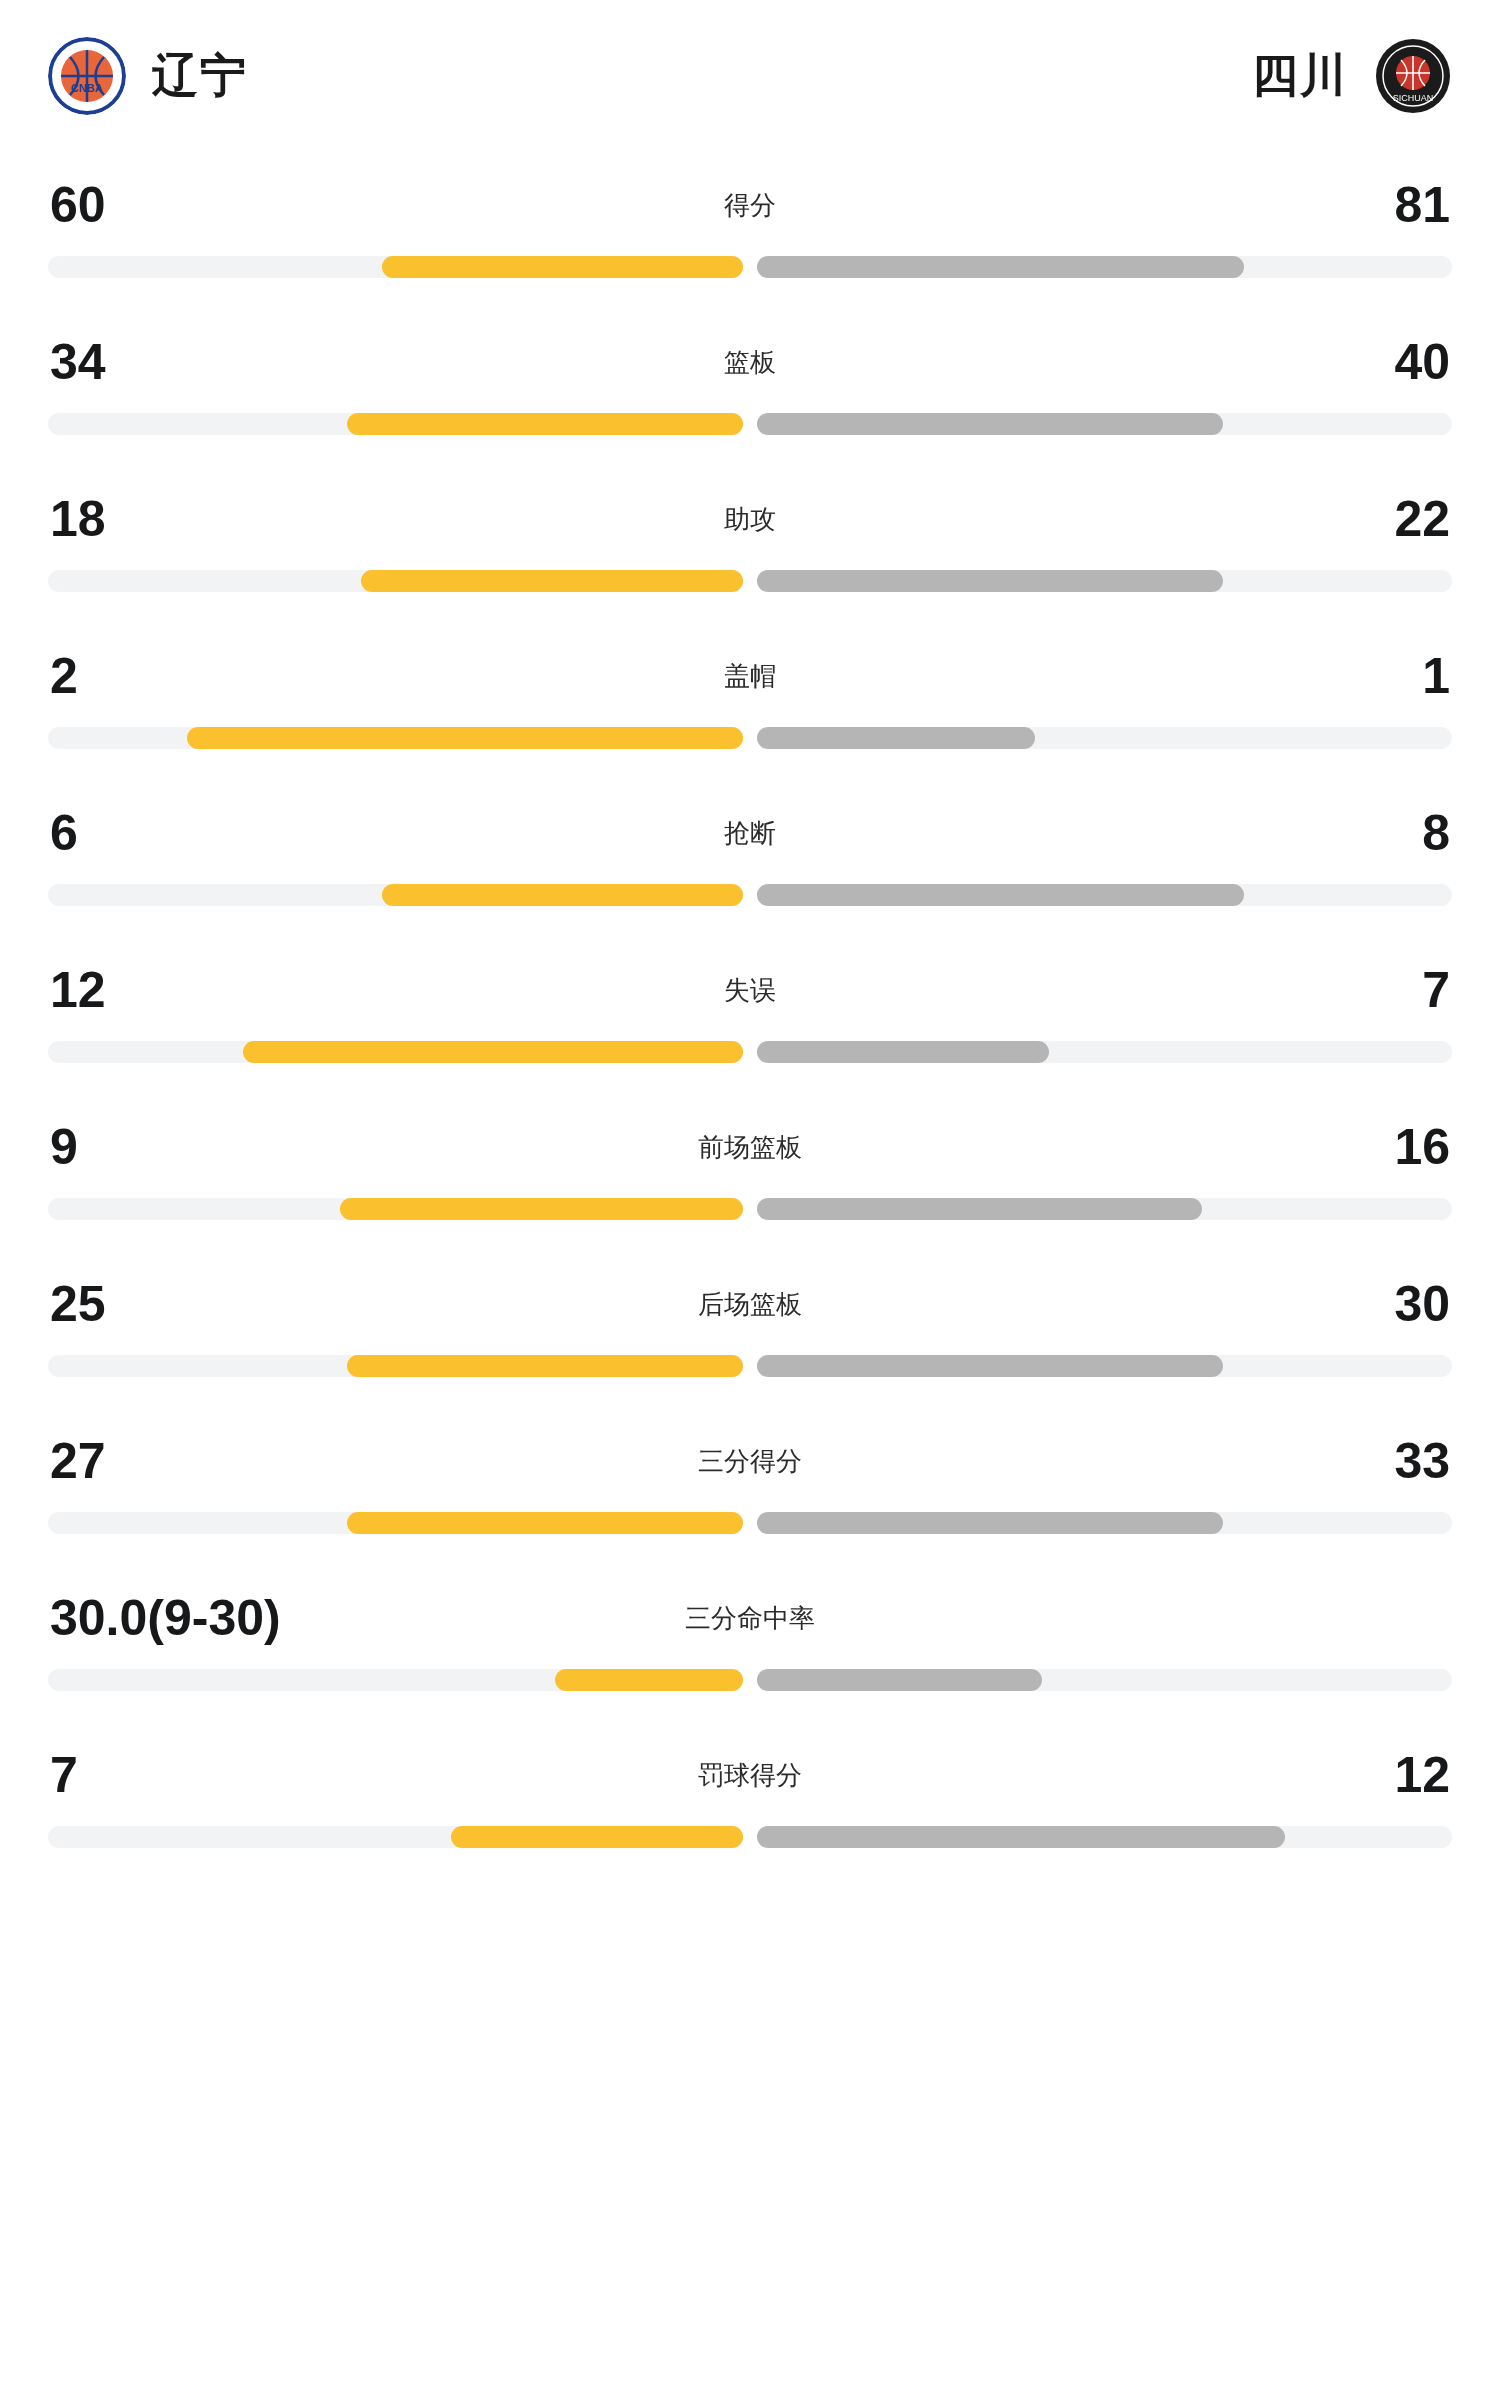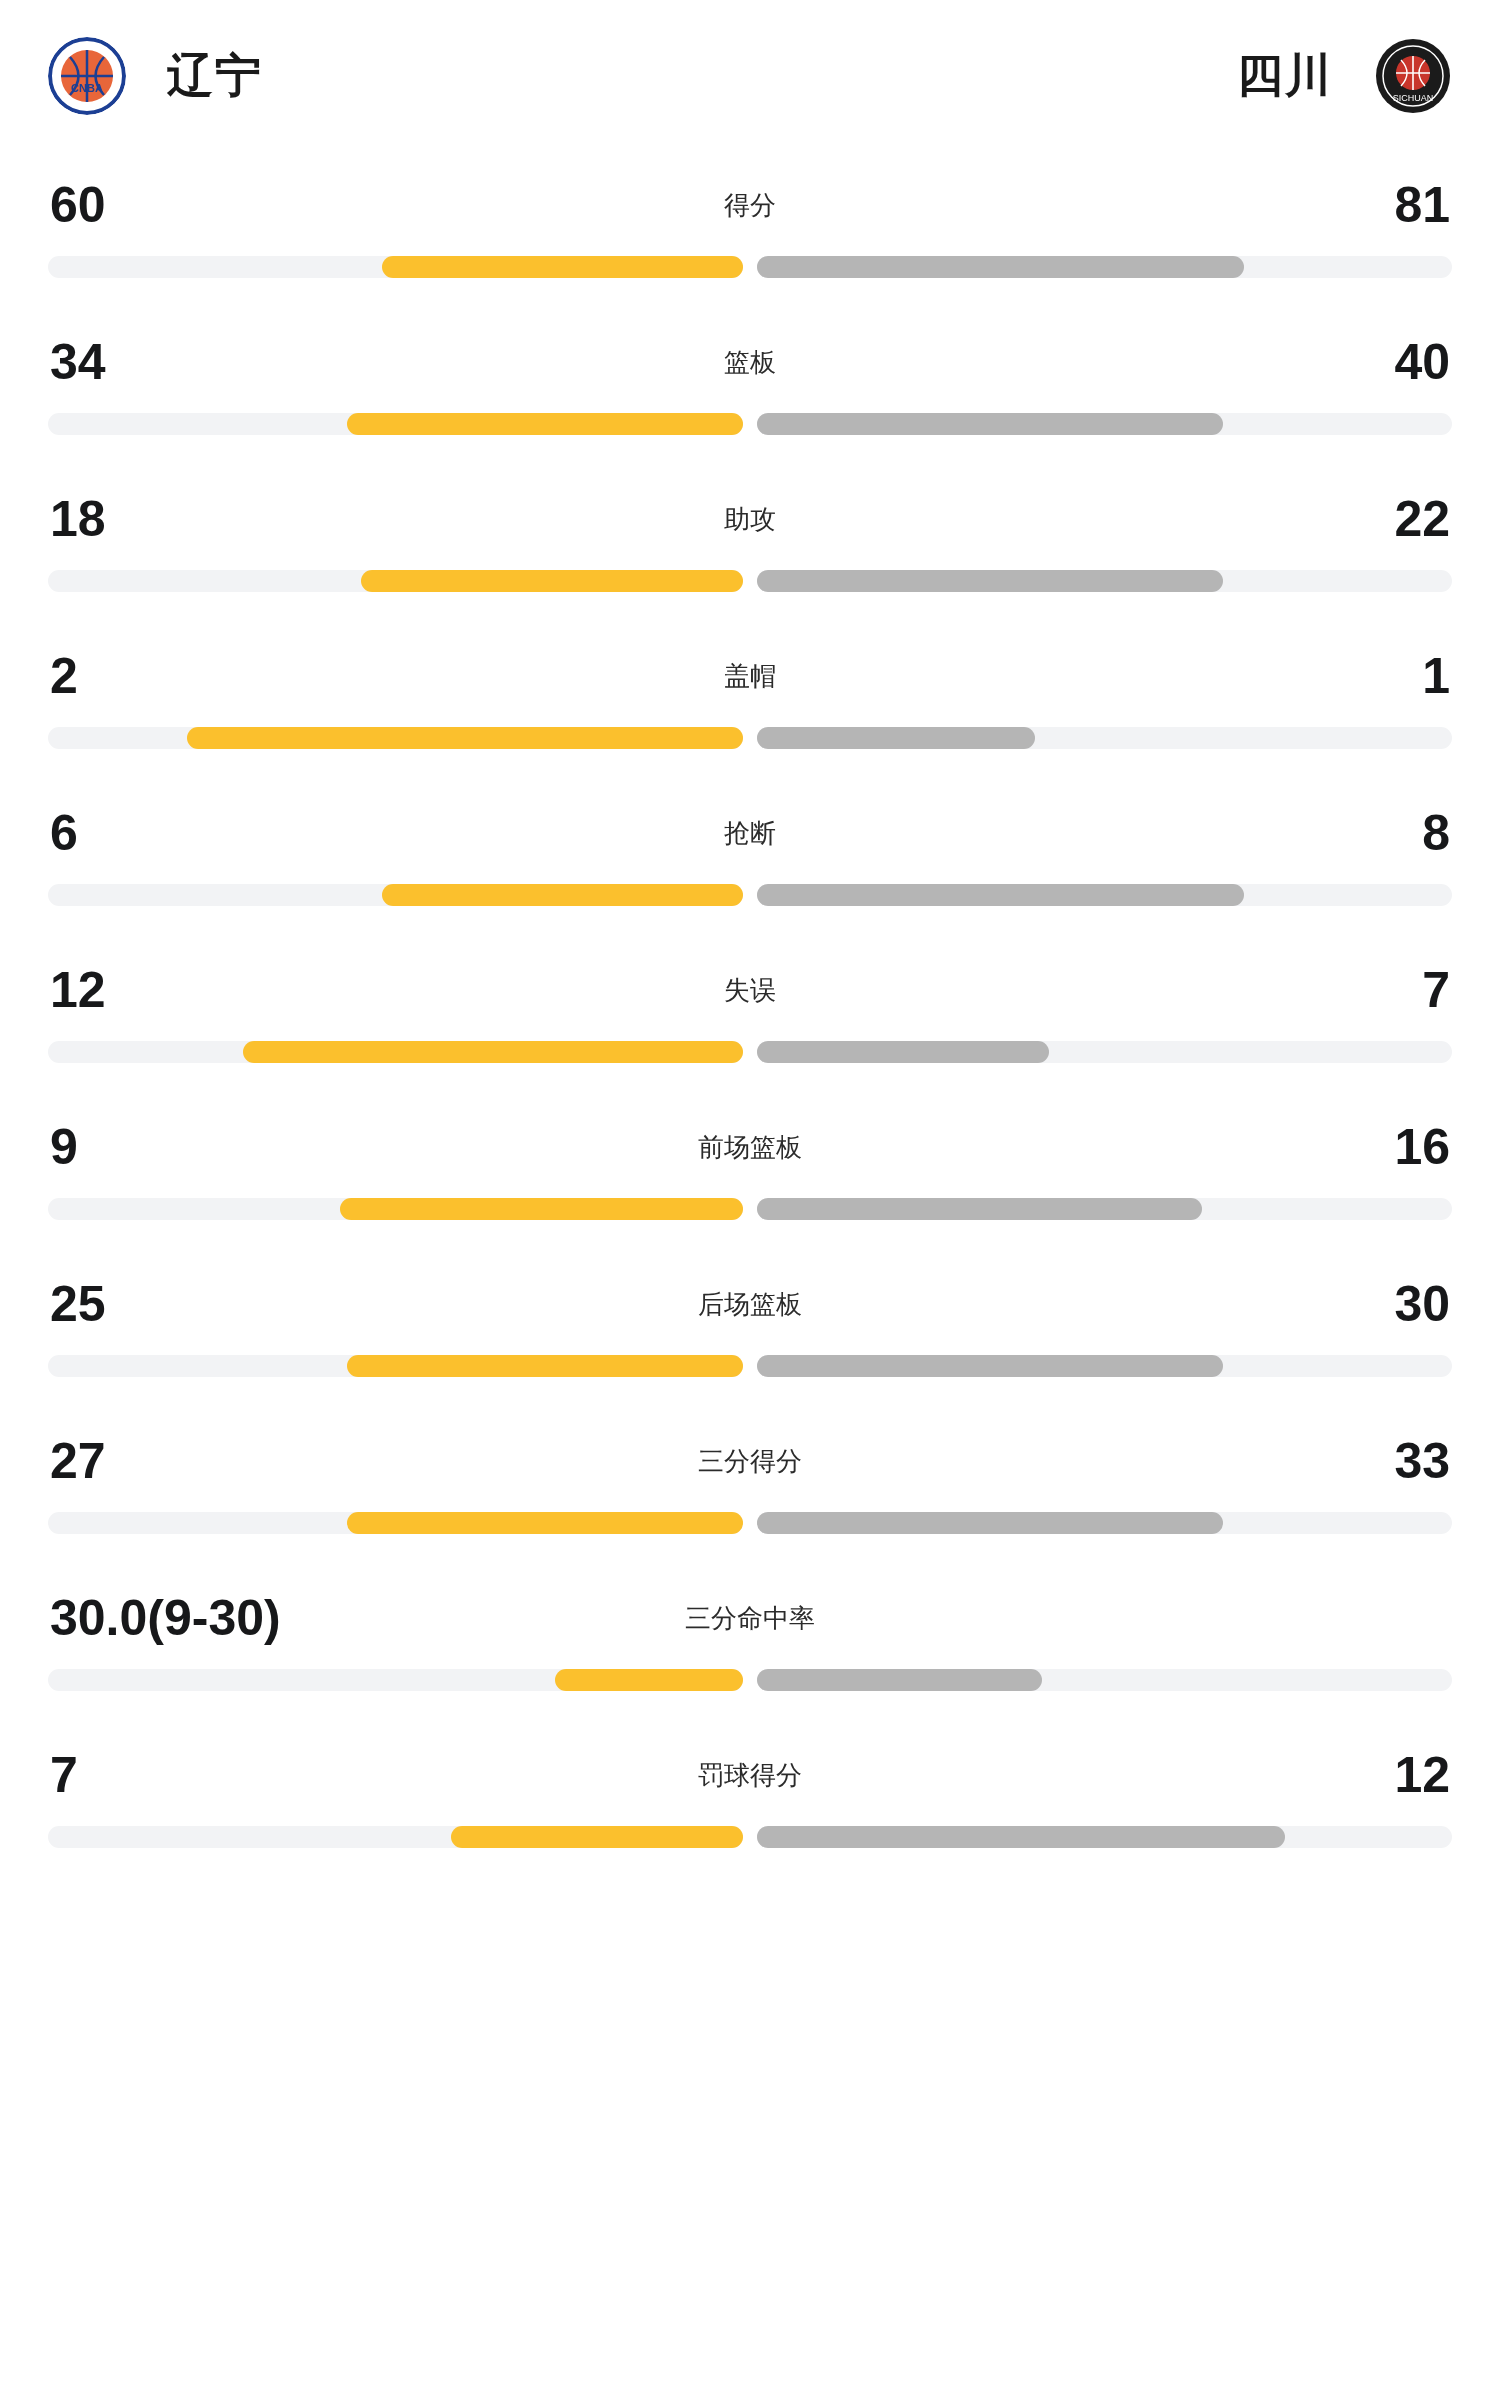--- a/index.html
+++ b/index.html
@@ -25,21 +25,21 @@
   
   .header {
     height: 152px;
     display: flex;
     align-items: center;
     justify-content: space-between;
   }
   .team {
     display: flex;
     align-items: center;
-    gap: 41px;
+    gap: 26px;
   }
   .team.right {
     flex-direction: row;
   }
   .team-name {
     font-size: 46px;
     font-weight: 700;
     color: #1a1a1a;
     letter-spacing: 2px;
   }

